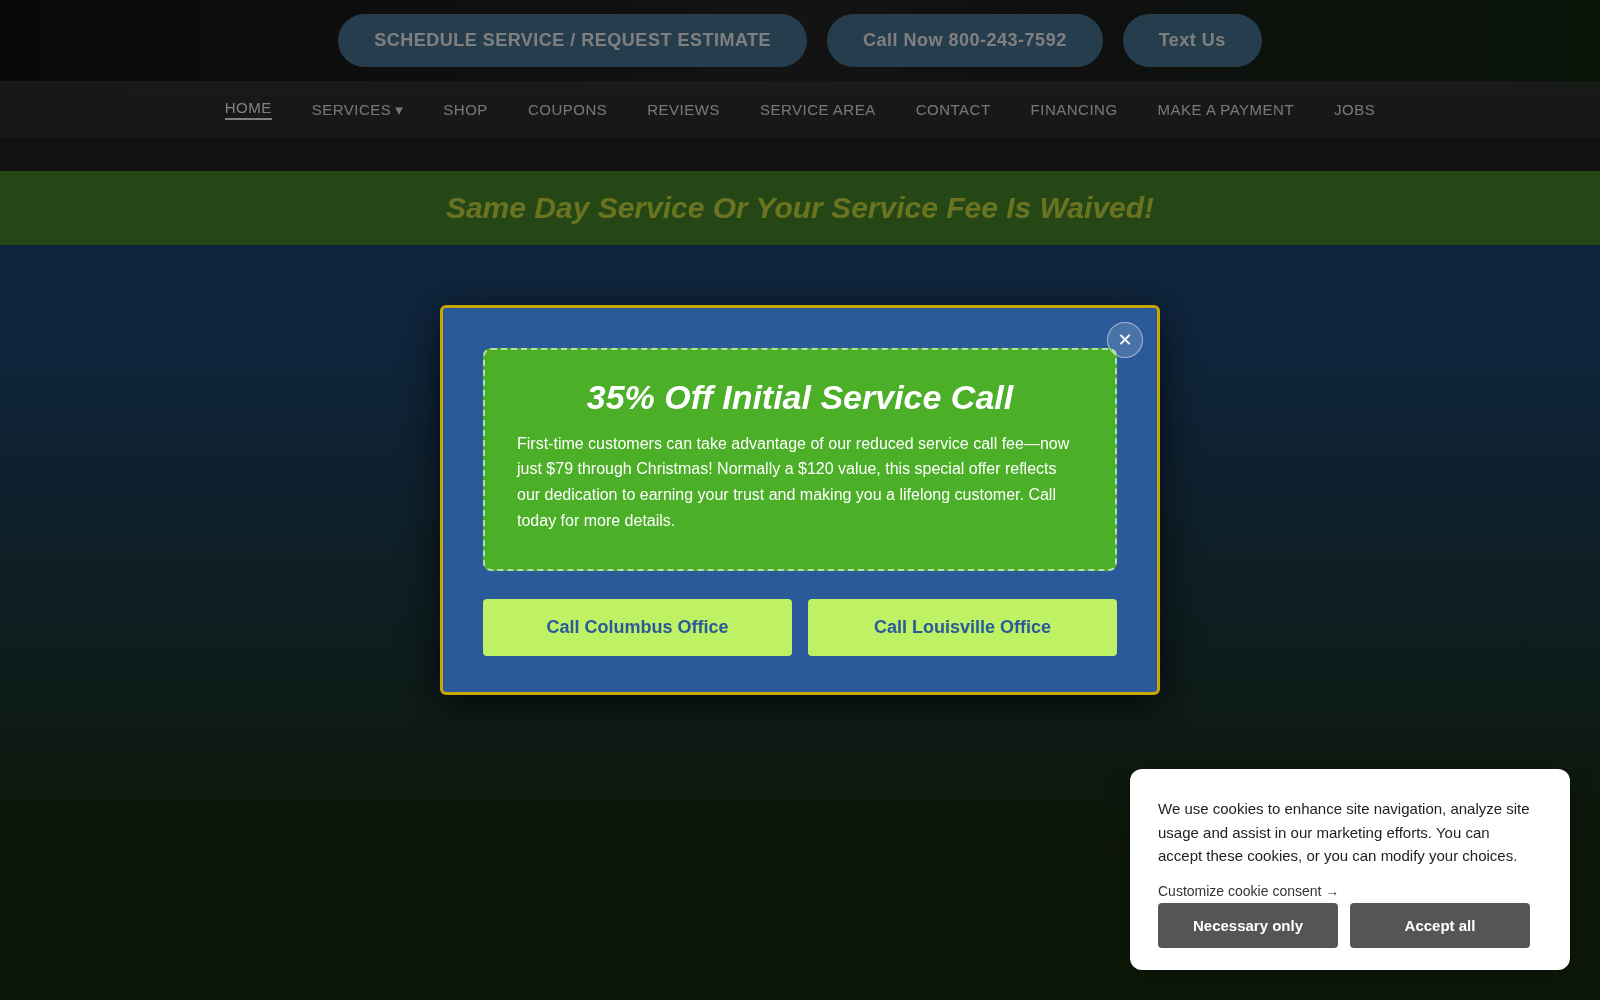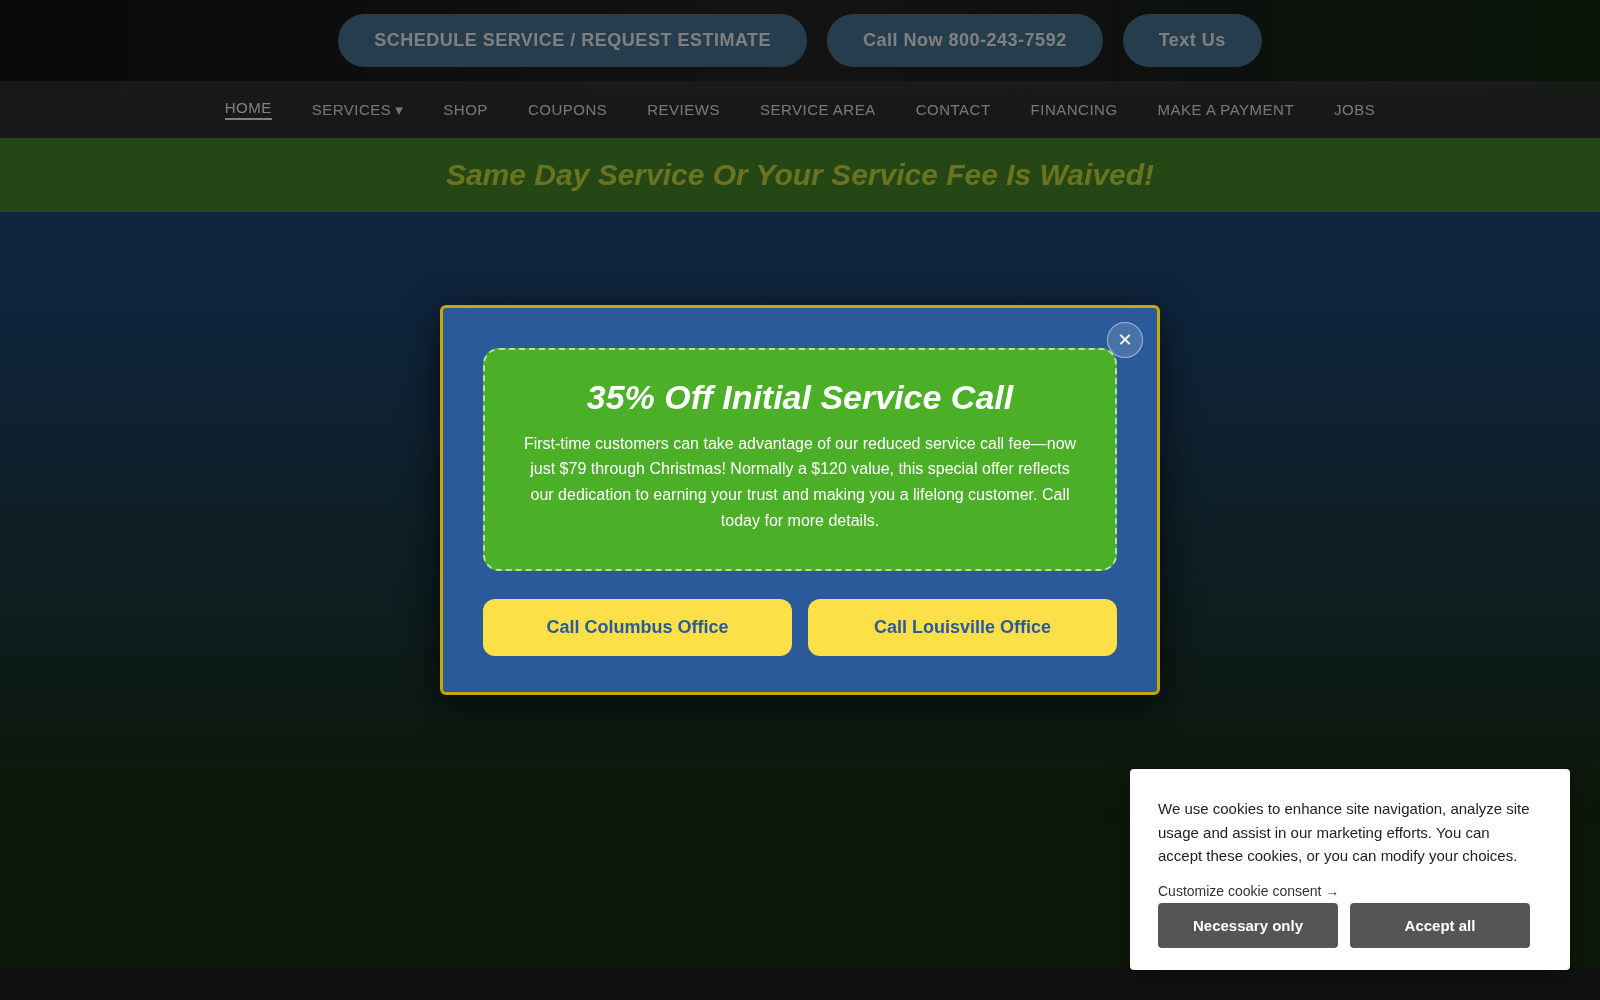--- a/index.html
+++ b/index.html
@@ -106,68 +106,67 @@
       font-weight: 900;
       text-align: center;
       line-height: 1.15;
       margin-bottom: 28px;
       font-style: italic;
       text-shadow: 1px 1px 4px rgba(0,0,0,0.4);
     }
     .modal-offer-box {
       background: #4caf28;
       border: 2px dashed rgba(255,255,255,0.6);
-      border-radius: 16px;
+      border-radius: 8px;
       padding: 28px 32px 22px 32px;
       margin-bottom: 28px;
     }
     .offer-title {
       color: #fff;
       font-size: 34px;
       font-weight: 900;
       font-style: italic;
       text-align: center;
       margin-bottom: 14px;
     }
     .offer-desc {
       color: #fff;
       font-size: 16px;
-      text-align: center;
       line-height: 1.6;
       margin-bottom: 14px;
     }
     .offer-disclaimer {
       color: rgba(255,255,255,0.85);
       font-size: 13px;
       text-align: center;
       line-height: 1.5;
     }
     .modal-buttons {
       display: flex;
       gap: 16px;
     }
     .modal-btn {
       flex: 1;
-      background: #fde047;
+      background: #bef264;
       color: #2a5a9a;
       border: none;
-      border-radius: 12px;
+      border-radius: 4px;
       padding: 18px;
       font-size: 18px;
       font-weight: bold;
       cursor: pointer;
     }
 
     
     .cookie-consent {
       position: fixed;
       bottom: 30px;
       right: 30px;
       background: #fff;
-      border-radius: 4px;
+      border-radius: 12px;
       box-shadow: 0 4px 24px rgba(0,0,0,0.25);
       width: 440px;
       padding: 28px 40px 22px 28px;
       z-index: 200;
     }
     .cookie-text {
       color: #222;
       font-size: 15px;
       line-height: 1.55;
       margin-bottom: 16px;
@@ -219,20 +218,21 @@
       top: 0; right: 0;
       width: 600px;
       height: 92px;
       background: linear-gradient(to left, rgba(50,120,50,0.7) 0%, transparent 100%);
     }
 
     .page-body {
       position: relative;
       height: calc(1000px - 170px);
       overflow: hidden;
+      margin-top: 33px;
     }
     .page-body-bg {
       position: absolute;
       top: 0; left: 0; right: 0; bottom: 0;
       background: linear-gradient(180deg, #3a8c3a 0%, #2d7a2d 15%, #1e4a7a 35%, #1e4a7a 60%, #1a3010 80%);
     }
     .same-day-banner {
       background: #4a8c2a;
       text-align: center;
       padding: 20px;

